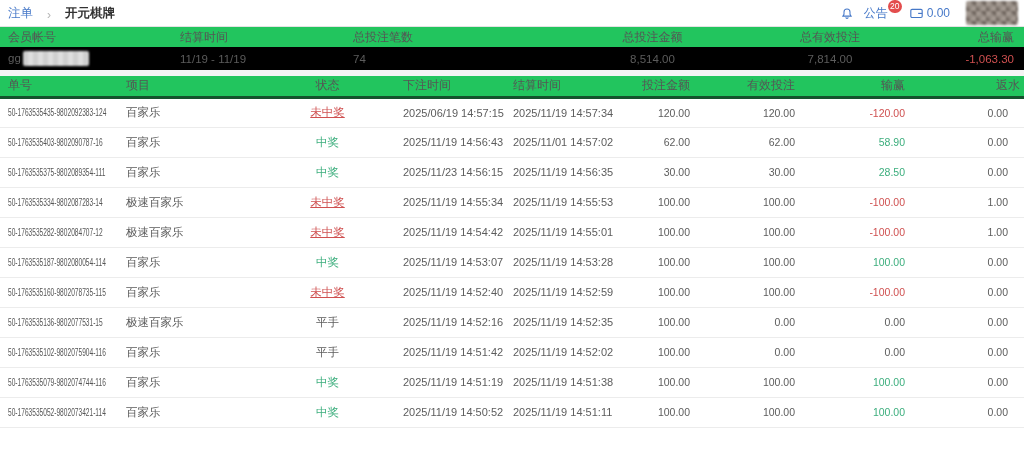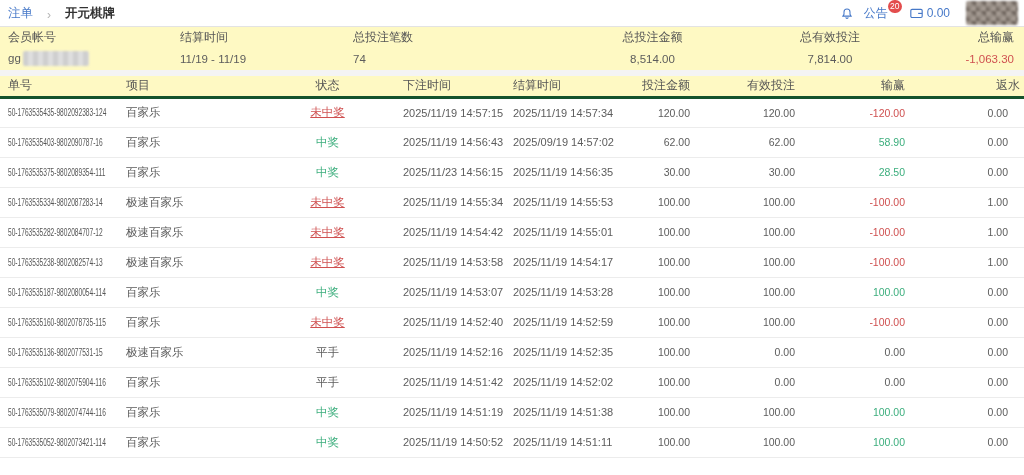--- a/index.html
+++ b/index.html
@@ -21,24 +21,24 @@
   .wallet { display:flex; align-items:center; gap:4px; color:#4678c8; font-size:12px; cursor:pointer; margin-left:6px; }
   .avatar-blur { width:52px; height:24px; border-radius:2px; cursor:pointer;
     background-color:#a29890;
     background-image:
       linear-gradient(45deg,#6f655e 25%,transparent 25%,transparent 75%,#6f655e 75%),
       linear-gradient(45deg,#8d847c 25%,transparent 25%,transparent 75%,#8d847c 75%);
     background-size:10px 10px; background-position:0 0,5px 5px;
     filter:blur(1px); }
   
   table { border-collapse:collapse; table-layout:fixed; width:1024px; font-size:11.5px; color:#5c5c5c; }
-  th { font-weight:normal; color:#555; background:#fef9c3; font-size:12px; }
+  th { font-weight:normal; color:#555; background:#22c55e; font-size:12px; }
   
   .summary th { height:20px; text-align:left; padding:0 0 0 8px; }
-  .summary td { height:23px; padding:0 0 0 8px; background:#fef9c3; }
+  .summary td { height:23px; padding:0 0 0 8px; background:#000000; }
   .summary .al-c, .summary th.al-c { text-align:center; padding:0; }
   .summary .al-r, .summary th.al-r { text-align:right; padding:0 10px 0 0; }
   .censor { display:inline-block; vertical-align:middle; width:66px; height:15px; margin-left:2px;
     border-radius:2px; background:#d7d7d7;
     background-image:repeating-linear-gradient(90deg,#cfcfcf 0 5px,#dedede 5px 10px);
     filter:blur(1.2px); }
   .gap { height:6px; background:#f4f4f4; }
   
   .bets th { height:21px; text-align:left; padding:0 0 0 8px; border-bottom:3px solid #14532d; }
   .bets th.al-c { text-align:center; padding:0; }
@@ -146,33 +146,33 @@
       <th class="al-r">有效投注</th>
       <th class="al-r">输赢</th>
       <th class="al-r last">返水</th>
     </tr>
   </thead>
   <tbody>
       <tr>
     <td><span class="id-squeeze">50-1763535435-9802092383-124</span></td>
     <td>百家乐</td>
     <td class="c-status lose">未中奖</td>
-    <td class="c-time">2025/11/19 14:57:15</td>
+    <td class="c-time">2025/06/19 14:57:15</td>
     <td class="c-time">2025/11/19 14:57:34</td>
     <td class="c-num">120.00</td>
     <td class="c-num">120.00</td>
     <td class="c-num neg">-120.00</td>
     <td class="c-num c-last">0.00</td>
   </tr>
       <tr>
     <td><span class="id-squeeze">50-1763535403-9802090787-16</span></td>
     <td>百家乐</td>
     <td class="c-status win">中奖</td>
     <td class="c-time">2025/11/19 14:56:43</td>
-    <td class="c-time">2025/09/19 14:57:02</td>
+    <td class="c-time">2025/11/01 14:57:02</td>
     <td class="c-num">62.00</td>
     <td class="c-num">62.00</td>
     <td class="c-num pos">58.90</td>
     <td class="c-num c-last">0.00</td>
   </tr>
       <tr>
     <td><span class="id-squeeze">50-1763535375-9802089354-111</span></td>
     <td>百家乐</td>
     <td class="c-status win">中奖</td>
     <td class="c-time">2025/11/23 14:56:15</td>
@@ -198,31 +198,20 @@
     <td>极速百家乐</td>
     <td class="c-status lose">未中奖</td>
     <td class="c-time">2025/11/19 14:54:42</td>
     <td class="c-time">2025/11/19 14:55:01</td>
     <td class="c-num">100.00</td>
     <td class="c-num">100.00</td>
     <td class="c-num neg">-100.00</td>
     <td class="c-num c-last">1.00</td>
   </tr>
       <tr>
-    <td><span class="id-squeeze">50-1763535238-9802082574-13</span></td>
-    <td>极速百家乐</td>
-    <td class="c-status lose">未中奖</td>
-    <td class="c-time">2025/11/19 14:53:58</td>
-    <td class="c-time">2025/11/19 14:54:17</td>
-    <td class="c-num">100.00</td>
-    <td class="c-num">100.00</td>
-    <td class="c-num neg">-100.00</td>
-    <td class="c-num c-last">1.00</td>
-  </tr>
-      <tr>
     <td><span class="id-squeeze">50-1763535187-9802080054-114</span></td>
     <td>百家乐</td>
     <td class="c-status win">中奖</td>
     <td class="c-time">2025/11/19 14:53:07</td>
     <td class="c-time">2025/11/19 14:53:28</td>
     <td class="c-num">100.00</td>
     <td class="c-num">100.00</td>
     <td class="c-num pos">100.00</td>
     <td class="c-num c-last">0.00</td>
   </tr>

